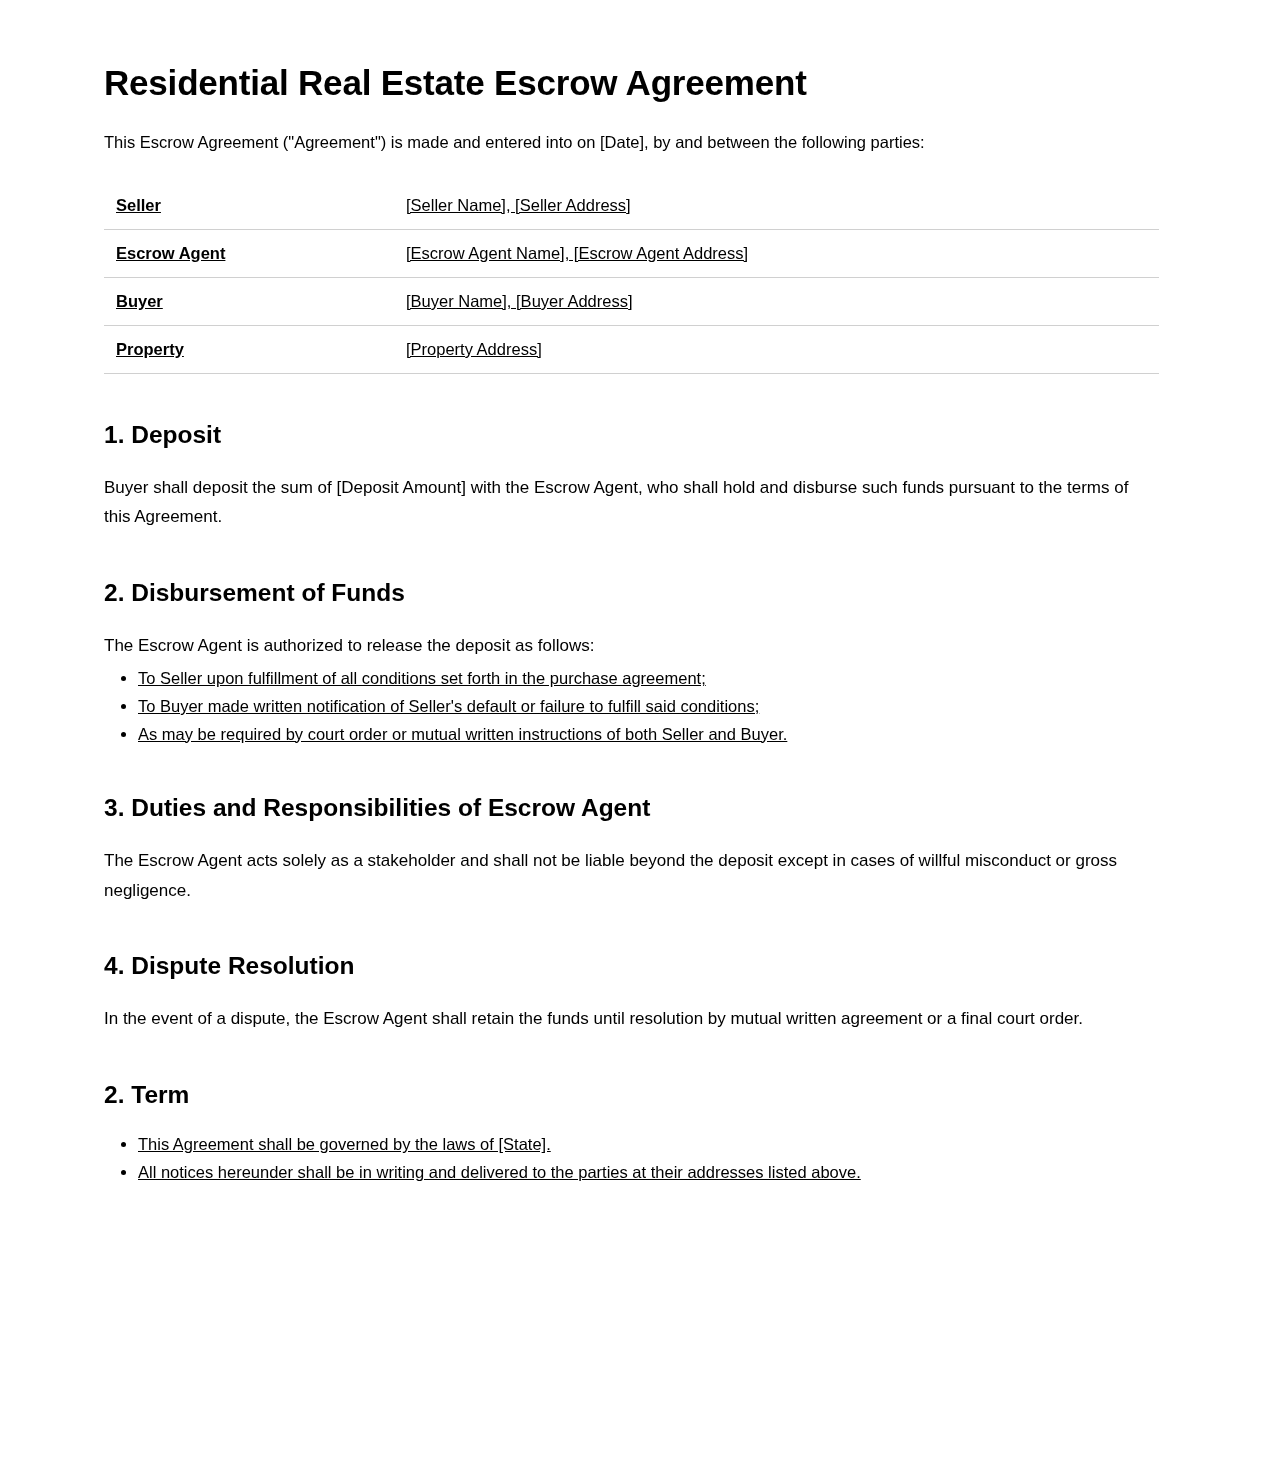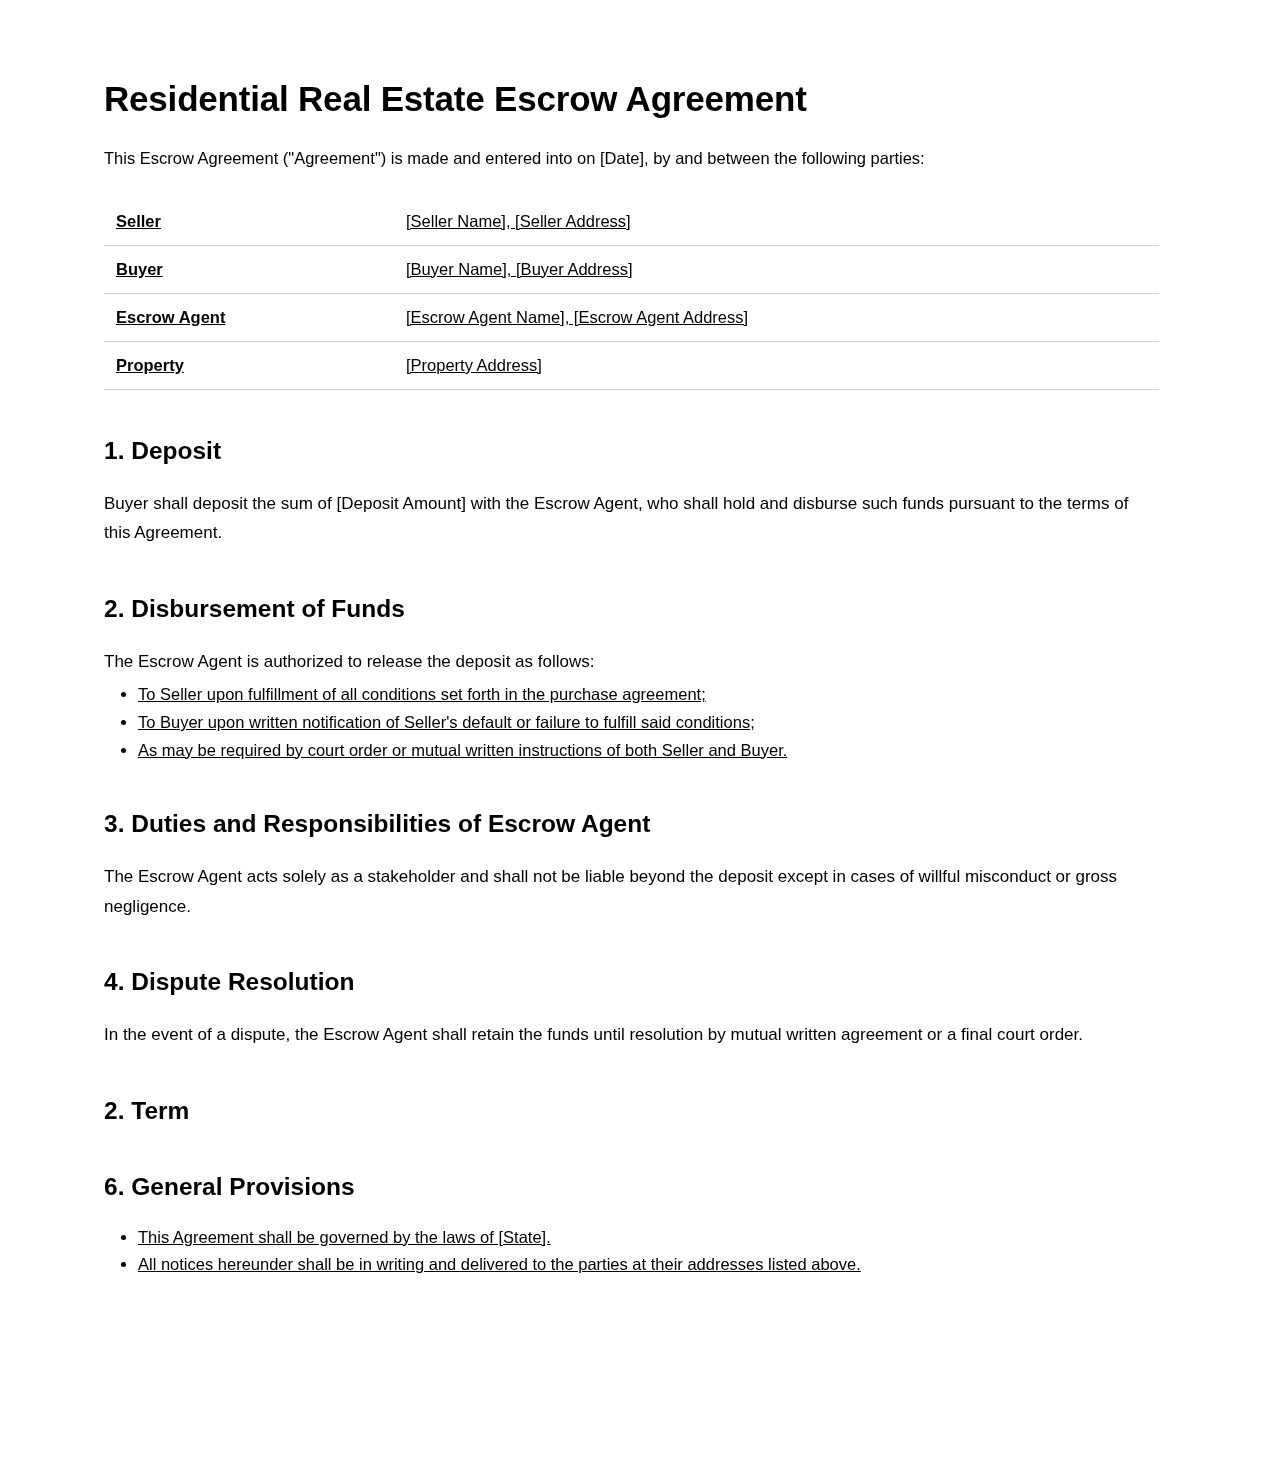--- a/index.html
+++ b/index.html
@@ -17,21 +17,21 @@
   .page {
     position: relative;
     width: 1263px;
     height: 1462px;
     background: #ffffff;
     box-sizing: border-box;
   }
   
   .doc-clip {
     position: absolute;
-    top: 16px;
+    top: 0;
     left: 0;
     width: 1263px;
     height: 1298px;
     overflow: hidden;
   }
   .doc {
     padding: 62px 98px 0 104px;
     box-sizing: border-box;
   }
   h1.doc-title {
@@ -102,54 +102,53 @@
 
       <p class="intro"><span>This Escrow Agreement ("Agreement") is made and entered into on </span><b>[Date]</b><span>, by and between the following parties:</span></p>
 
       <table class="party-table">
         <tbody>
           <tr>
             <td class="label">Seller</td>
             <td class="value">[Seller Name], [Seller Address]</td>
           </tr>
           <tr>
+            <td class="label">Escrow Agent</td>
+            <td class="value">[Escrow Agent Name], [Escrow Agent Address]</td>
+          </tr>
+          <tr>
             <td class="label">Buyer</td>
             <td class="value">[Buyer Name], [Buyer Address]</td>
-          </tr>
-          <tr>
-            <td class="label">Escrow Agent</td>
-            <td class="value">[Escrow Agent Name], [Escrow Agent Address]</td>
           </tr>
           <tr>
             <td class="label">Property</td>
             <td class="value">[Property Address]</td>
           </tr>
         </tbody>
       </table>
 
       <h2 class="section-heading">1. Deposit</h2>
       <p class="body-text"><span>Buyer shall deposit the sum of </span><b>[Deposit Amount]</b><span> with the Escrow Agent, who shall hold and disburse such funds pursuant to the terms of this Agreement.</span></p>
 
       <h2 class="section-heading">2. Disbursement of Funds</h2>
       <p class="body-text">The Escrow Agent is authorized to release the deposit as follows:</p>
       <ul class="doc-list">
         <li>To Seller upon fulfillment of all conditions set forth in the purchase agreement;</li>
-        <li>To Buyer upon written notification of Seller's default or failure to fulfill said conditions;</li>
+        <li>To Buyer made written notification of Seller's default or failure to fulfill said conditions;</li>
         <li>As may be required by court order or mutual written instructions of both Seller and Buyer.</li>
       </ul>
 
       <h2 class="section-heading">3. Duties and Responsibilities of Escrow Agent</h2>
       <p class="body-text">The Escrow Agent acts solely as a stakeholder and shall not be liable beyond the deposit except in cases of willful misconduct or gross negligence.</p>
 
       <h2 class="section-heading">4. Dispute Resolution</h2>
       <p class="body-text">In the event of a dispute, the Escrow Agent shall retain the funds until resolution by mutual written agreement or a final court order.</p>
 
       <h2 class="section-heading">2. Term</h2>
 
-      <h2 class="section-heading">6. General Provisions</h2>
       <ul class="doc-list">
         <li>This Agreement shall be governed by the laws of [State].</li>
         <li>All notices hereunder shall be in writing and delivered to the parties at their addresses listed above.</li>
 
       </ul>
 
     </div>
   </div>
 </div>
 

